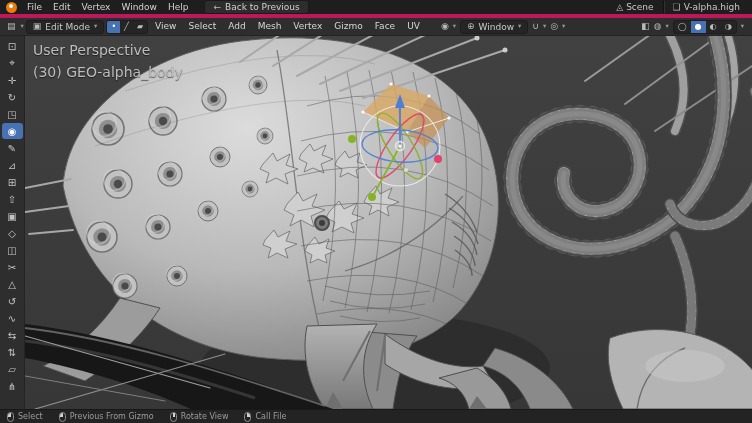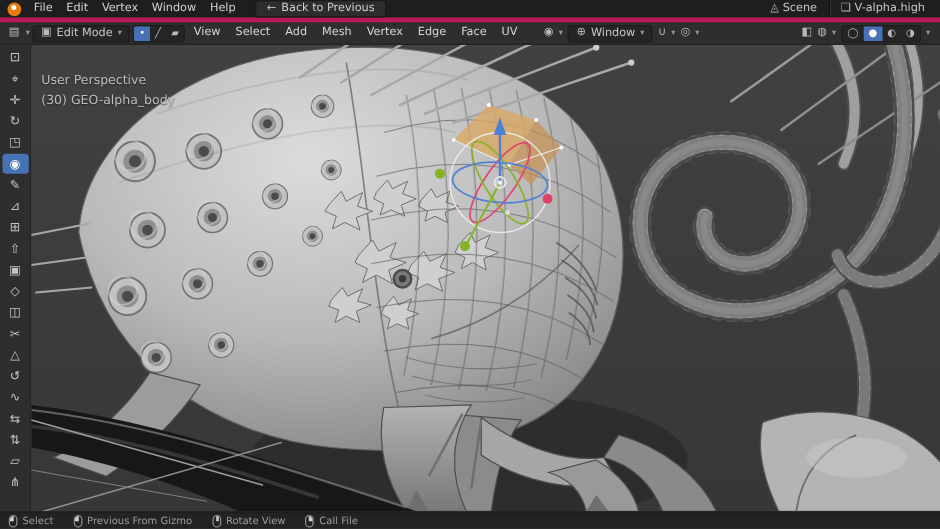--- a/index.html
+++ b/index.html
@@ -24,21 +24,21 @@
   .seg{display:flex;align-items:center;justify-content:center;padding:0 4px;color:#bbb;font-size:8px}
   .seg.active{background:var(--accent,#4772b3);color:#fff}
   .hdr-mid{display:flex;align-items:center;gap:4px;margin-left:14px}
   .hdr-right{margin-left:auto;display:flex;align-items:center;gap:4px;padding-right:4px}
   
   .main{display:flex;height:373px}
   .tools{width:25px;background:var(--panel_bg,#2e2e2e);border-right:1px solid #242424;display:flex;flex-direction:column;align-items:center;padding-top:2px;gap:1px}
   .tool{width:21px;height:16px;display:flex;align-items:center;justify-content:center;border-radius:3px;color:#c4c4c4;font-size:10px;cursor:default}
   .tool.active{background:var(--accent,#4772b3);color:#fff}
   .viewport{position:relative;flex:1;background:linear-gradient(#414141,#373737);overflow:hidden}
-  .overlay-text{position:absolute;top:21px;left:8px;z-index:5;color:#bdbdbd;font-size:10px;line-height:1.55;text-shadow:0 1px 1px rgba(0,0,0,.55)}
+  .overlay-text{position:absolute;top:4px;left:8px;z-index:5;color:#bdbdbd;font-size:14px;line-height:1.55;text-shadow:0 1px 1px rgba(0,0,0,.55)}
   svg.scene{position:absolute;inset:0;display:block}
   
   .statusbar{height:14px;background:var(--statusbar_bg,#232323);border-top:1px solid #181818;display:flex;align-items:center;padding:0 7px;gap:16px;font-size:8px;color:#9c9c9c}
   .hint{display:flex;align-items:center;gap:4px;white-space:nowrap}
   .mouse{width:7px;height:10px;border:1px solid #8e8e8e;border-radius:3.5px;position:relative;flex:none}
   .mb-left::before{content:"";position:absolute;left:0;top:0;width:3px;height:4px;background:#d2d2d2;border-radius:3px 0 0 0}
   .mb-mid::before{content:"";position:absolute;left:2px;top:0;width:2px;height:4.5px;background:#d2d2d2}
   .mb-right::before{content:"";position:absolute;right:0;top:0;width:3px;height:4px;background:#d2d2d2;border-radius:0 3px 0 0}
   .stats{margin-left:auto;white-space:nowrap;color:#9c9c9c}
 </style>
@@ -80,21 +80,21 @@
   <span class="segmented">
     <span class="seg active">•</span>
     <span class="seg">╱</span>
     <span class="seg">▰</span>
   </span>
   <span class="hmenu">View</span>
   <span class="hmenu">Select</span>
   <span class="hmenu">Add</span>
   <span class="hmenu">Mesh</span>
   <span class="hmenu">Vertex</span>
-  <span class="hmenu">Edge</span>
+  <span class="hmenu">Gizmo</span>
   <span class="hmenu">Face</span>
   <span class="hmenu">UV</span>
 
   <span class="hdr-mid">
     <span class="ico">◉</span>
     <span class="caret">▾</span>
     <span class="pill">
       <span class="ico">⊕</span>
       <span>Window</span>
       <span class="caret">▾</span>

